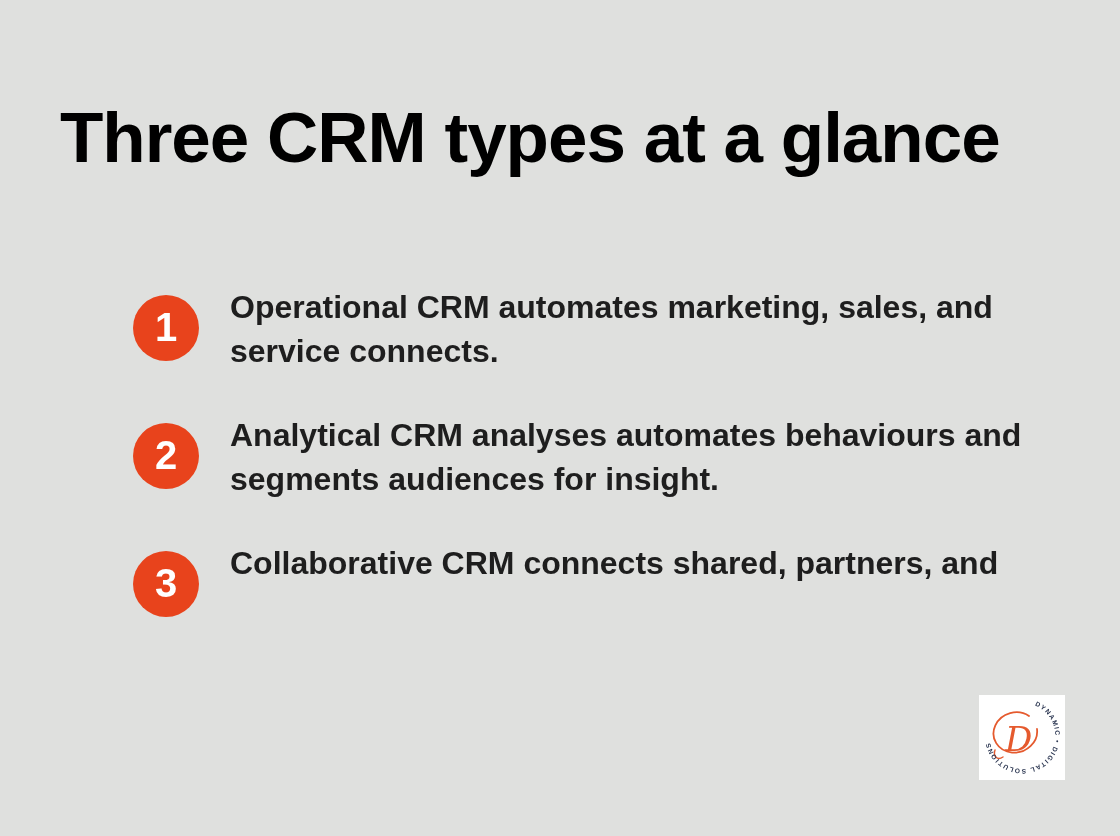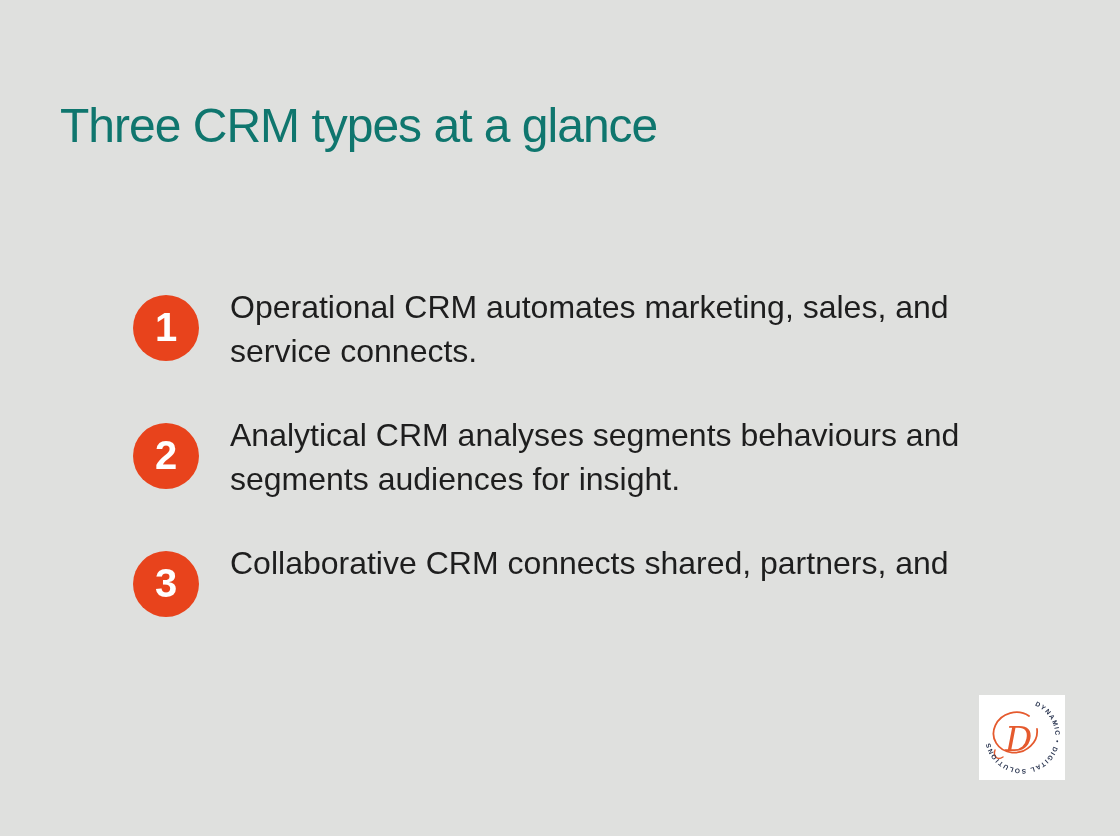--- a/index.html
+++ b/index.html
@@ -11,24 +11,24 @@
   .slide {
     position: relative;
     width: 1120px;
     height: 836px;
     background: #dfe0de;
   }
   .title {
     position: absolute;
     left: 60px;
     top: 102px;
-    font-size: 48px;
-    font-weight: 400;
+    font-size: 71px;
+    font-weight: 700;
     letter-spacing: -1px;
-    color: #0f766e;
+    color: #000000;
     line-height: 1;
     white-space: nowrap;
   }
   .list {
     position: absolute;
     left: 133px;
     top: 285px;
   }
   .row {
     display: flex;
@@ -51,21 +51,21 @@
     justify-content: center;
     line-height: 1;
     padding-bottom: 2px;
   }
   .item-text {
     margin-left: 31px;
     font-size: 32px;
     line-height: 44px;
     color: #1e1e1e;
   }
-  .item-text .line { white-space: nowrap; }
+  .item-text .line { white-space: nowrap; font-weight: bold; }
   .logo {
     position: absolute;
     left: 979px;
     top: 695px;
     width: 86px;
     height: 85px;
     background: #ffffff;
   }
   .logo svg { display: block; width: 86px; height: 85px; }
   .ring-text {
@@ -95,21 +95,21 @@
       <div class="badge">1</div>
       <div class="item-text">
         <div class="line">Operational CRM automates marketing, sales, and</div>
         <div class="line">service connects.</div>
       </div>
     </div>
 
     <div class="row">
       <div class="badge">2</div>
       <div class="item-text">
-        <div class="line">Analytical CRM analyses segments behaviours and</div>
+        <div class="line">Analytical CRM analyses automates behaviours and</div>
         <div class="line">segments audiences for insight.</div>
       </div>
     </div>
 
     <div class="row">
       <div class="badge">3</div>
       <div class="item-text">
         <div class="line">Collaborative CRM connects shared, partners, and</div>
       </div>
     </div>

